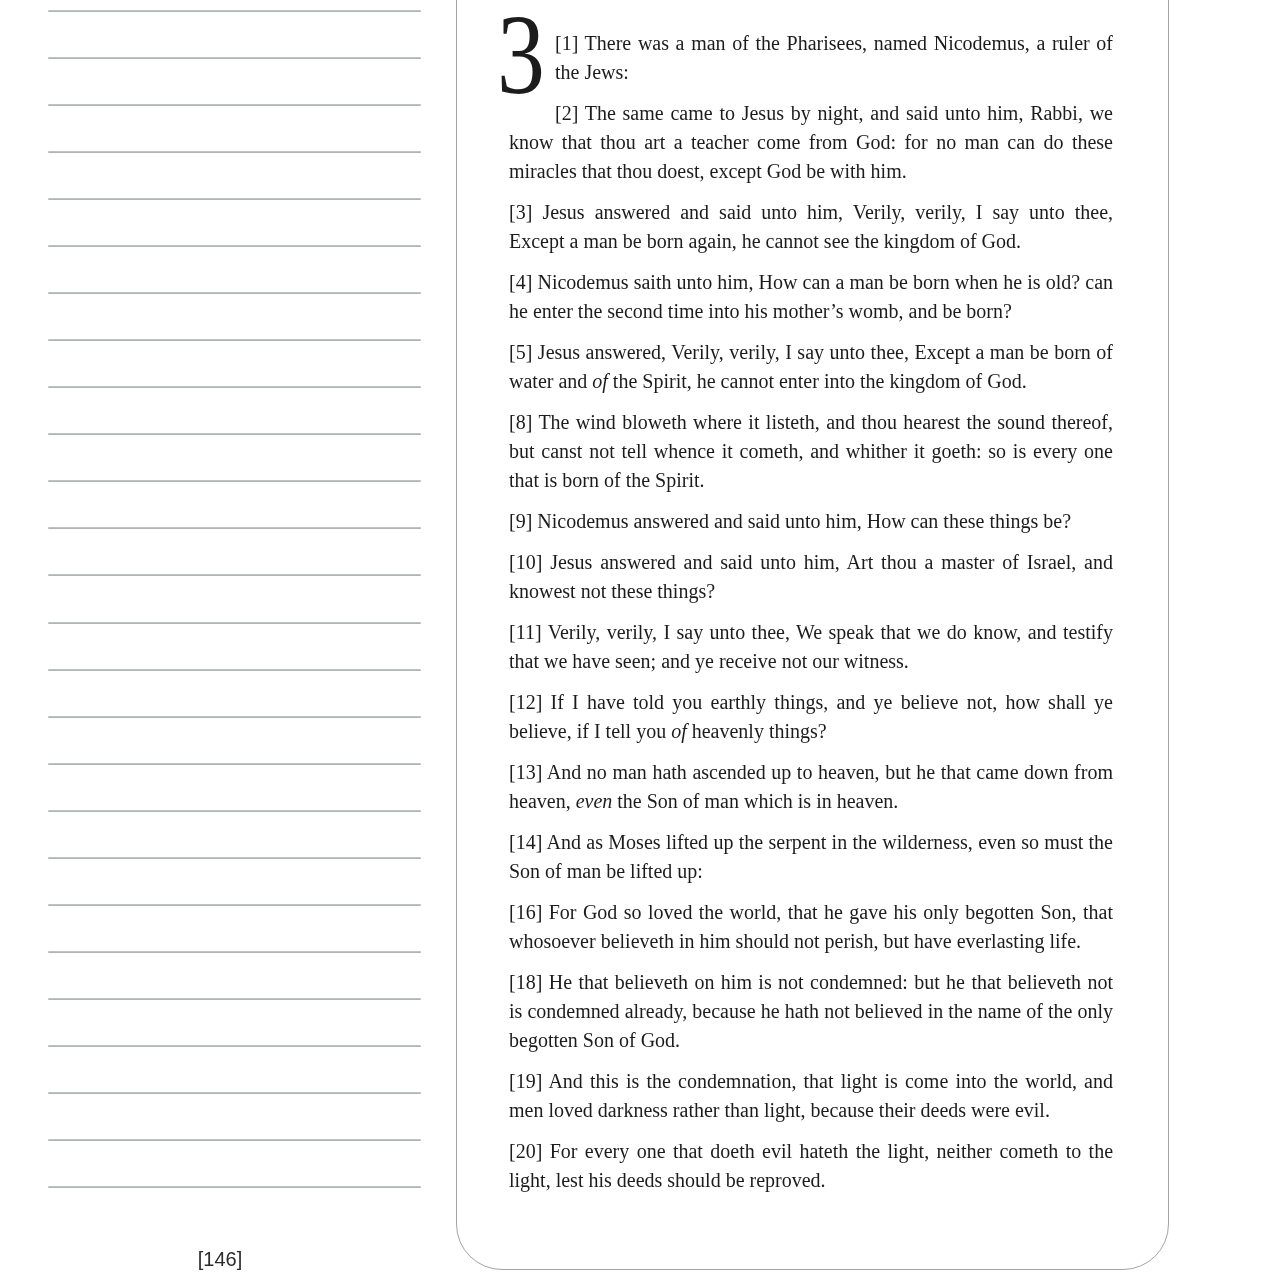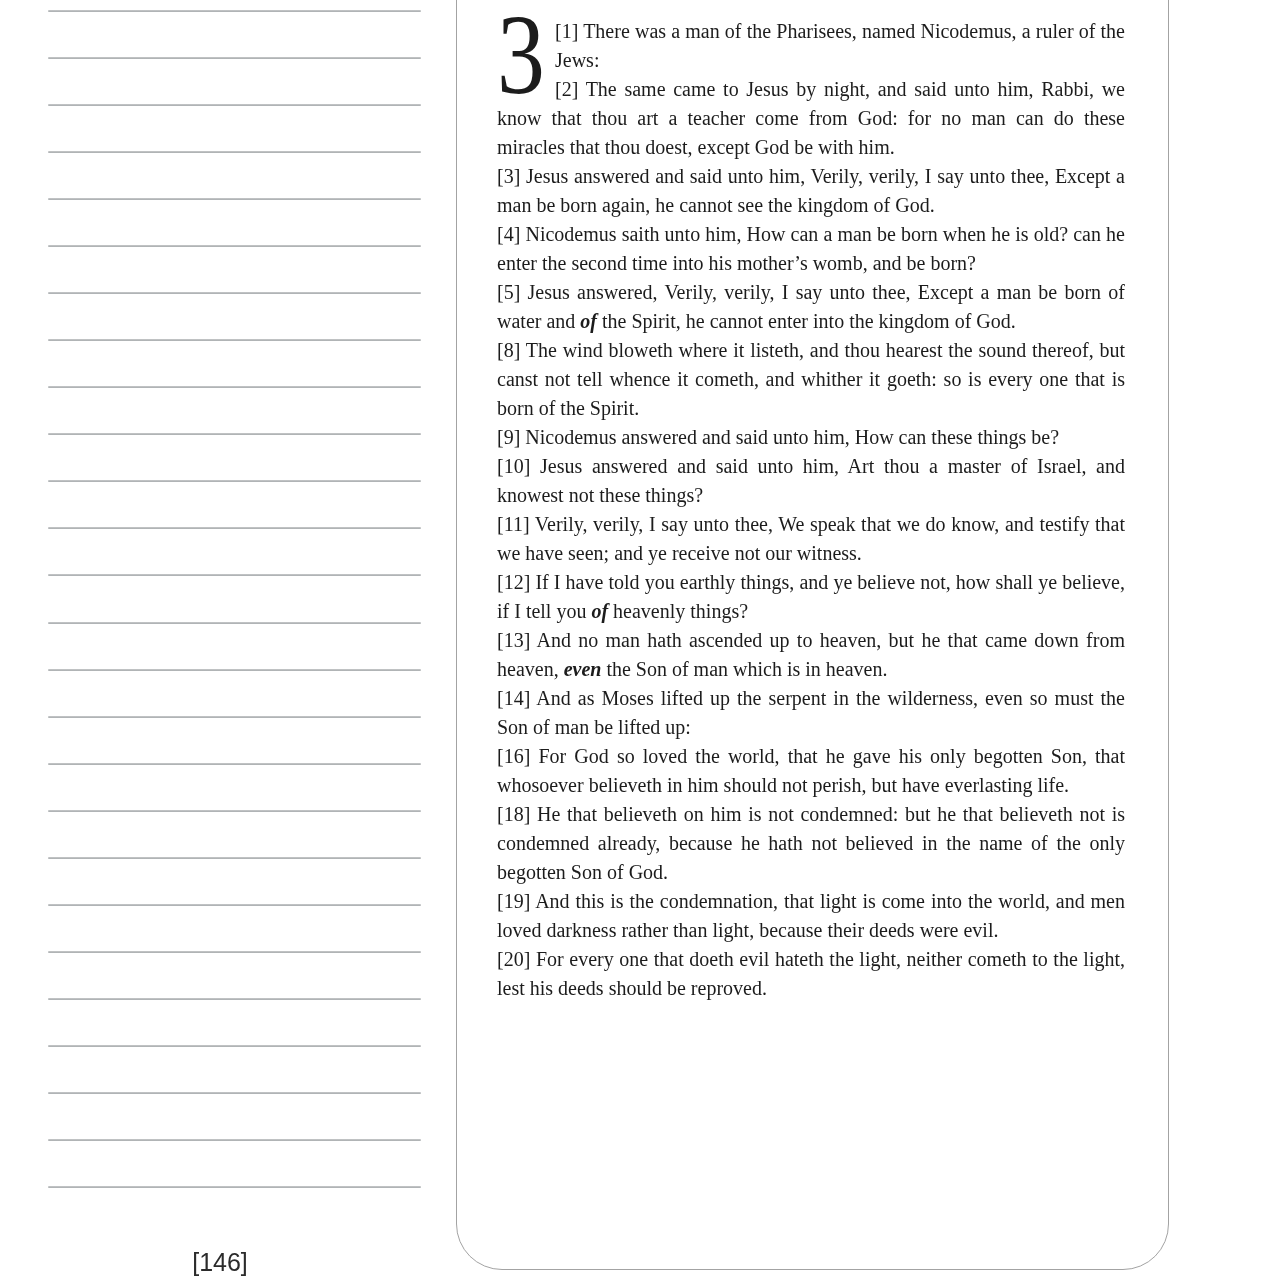--- a/index.html
+++ b/index.html
@@ -22,21 +22,21 @@
   }
 
   
   .page-number {
     position: absolute;
     left: 160px;
     top: 1248px;
     width: 120px;
     text-align: center;
     font-family: "Liberation Sans", sans-serif;
-    font-size: 25px;
+    font-size: 20px;
     color: var(--page-number-color, #2b2b2b);
   }
 
   
   .reading-panel {
     position: absolute;
     left: 456px;
     top: -60px;
     width: 713px;
     height: 1330px;
@@ -62,22 +62,22 @@
     width: 58px;
     height: 86px;
     font-size: 114px;
     line-height: 75px;
     font-weight: 400;
     color: var(--text-color, #1c1c1c);
     transform: scaleX(0.84);
     transform-origin: 0 60%;
   }
 
-  .verse { margin: 0; padding: 0; }
-  .verse i { font-style: italic; font-weight: bold; }
+  .verse { margin: 12px; padding: 0; }
+  .verse i { font-style: italic; }
   .vnum { font-style: normal; }
 </style>
 </head>
 <body>
 
 <div class="page">
 
   <div id="notes-col">
       <div class="note-line" style="top: 10px;"></div>
       <div class="note-line" style="top: 57px;"></div>

